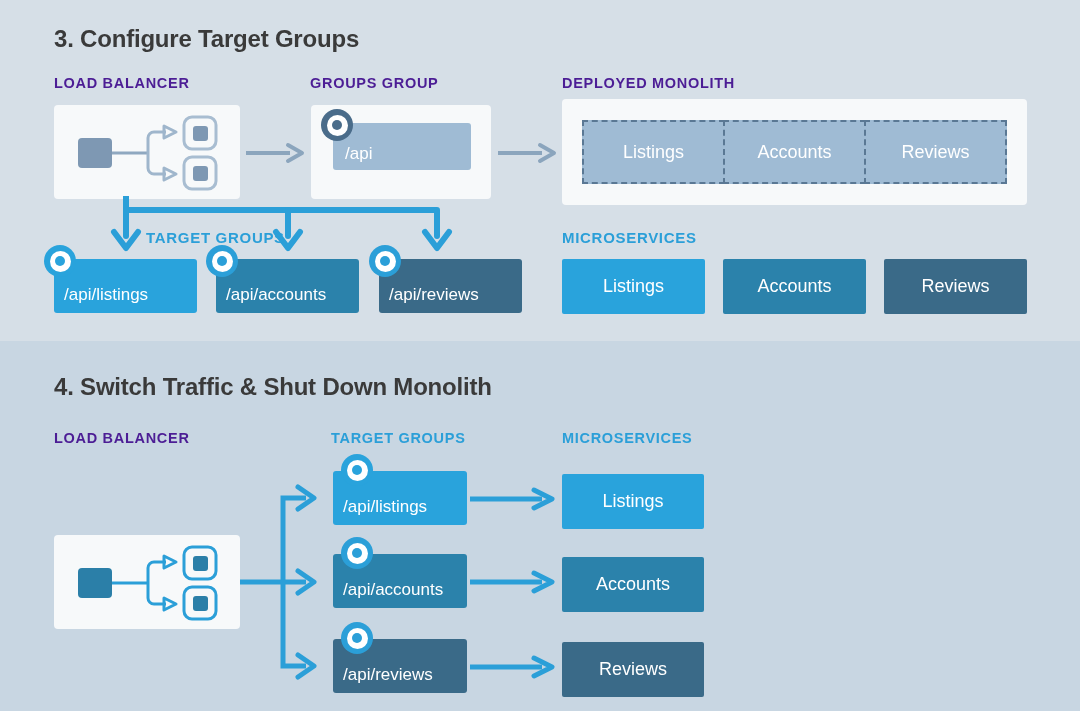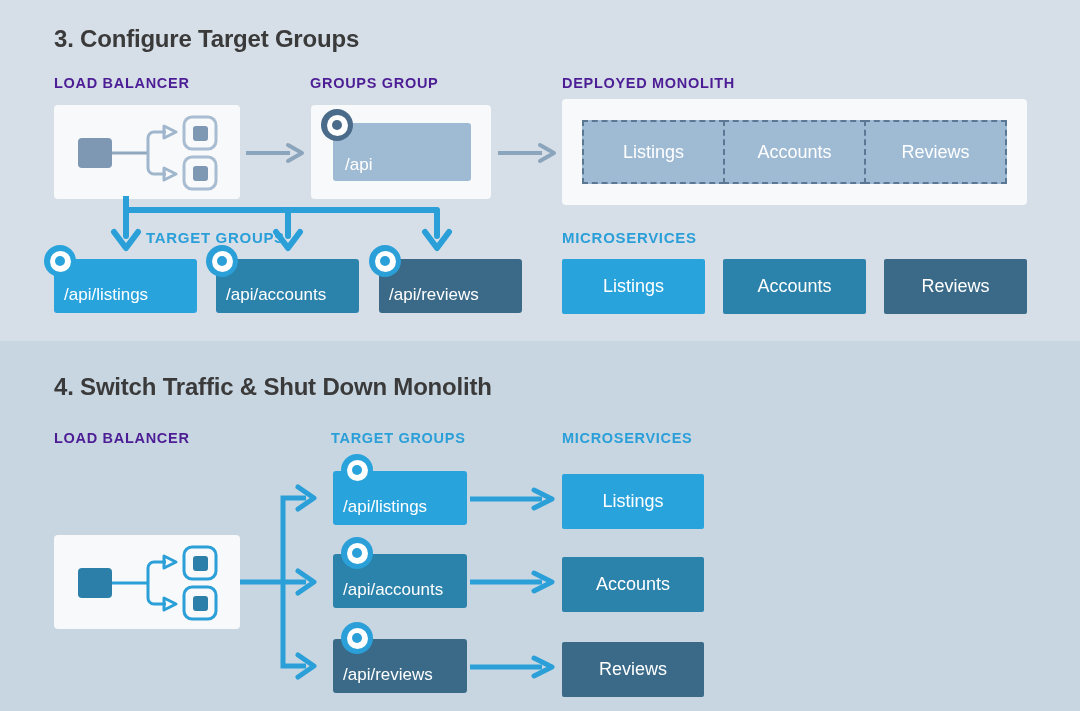--- a/index.html
+++ b/index.html
@@ -142,21 +142,21 @@
         <rect x="139" y="61" width="15" height="15" rx="3" fill="#7e98b3"></rect>
       </svg>
     </div>
 
     <svg class="connector" style="left:246px; top:143px;" width="62" height="20" viewBox="0 0 62 20">
       <path d="M0 10 H44" stroke="#8ba5bd" stroke-width="4" fill="none"></path>
       <path d="M42 2 L56 10 L42 18" stroke="#8ba5bd" stroke-width="4" fill="none" stroke-linecap="round" stroke-linejoin="round"></path>
     </svg>
 
     <div class="panel" style="left:311px; top:105px; width:180px; height:94px;">
-      <div style="position:absolute; left:22px; top:18px; width:138px; height:58px; background:#9fbbd4; border-radius:3px;">
+      <div style="position:absolute; left:22px; top:18px; width:138px; height:47px; background:#9fbbd4; border-radius:3px;">
         <div class="bullseye" style="left:-12px; top:-14px;">
           <div class="ring" style="background:#4a6c8a;">
             <div class="mid">
                 <div class="dot" style="background:#4a6c8a;"></div>
               </div>
           </div>
         </div>
         <div style="position:absolute; left:12px; bottom:6px; color:#ffffff; font-size:17px;">/api</div>
       </div>
     </div>

